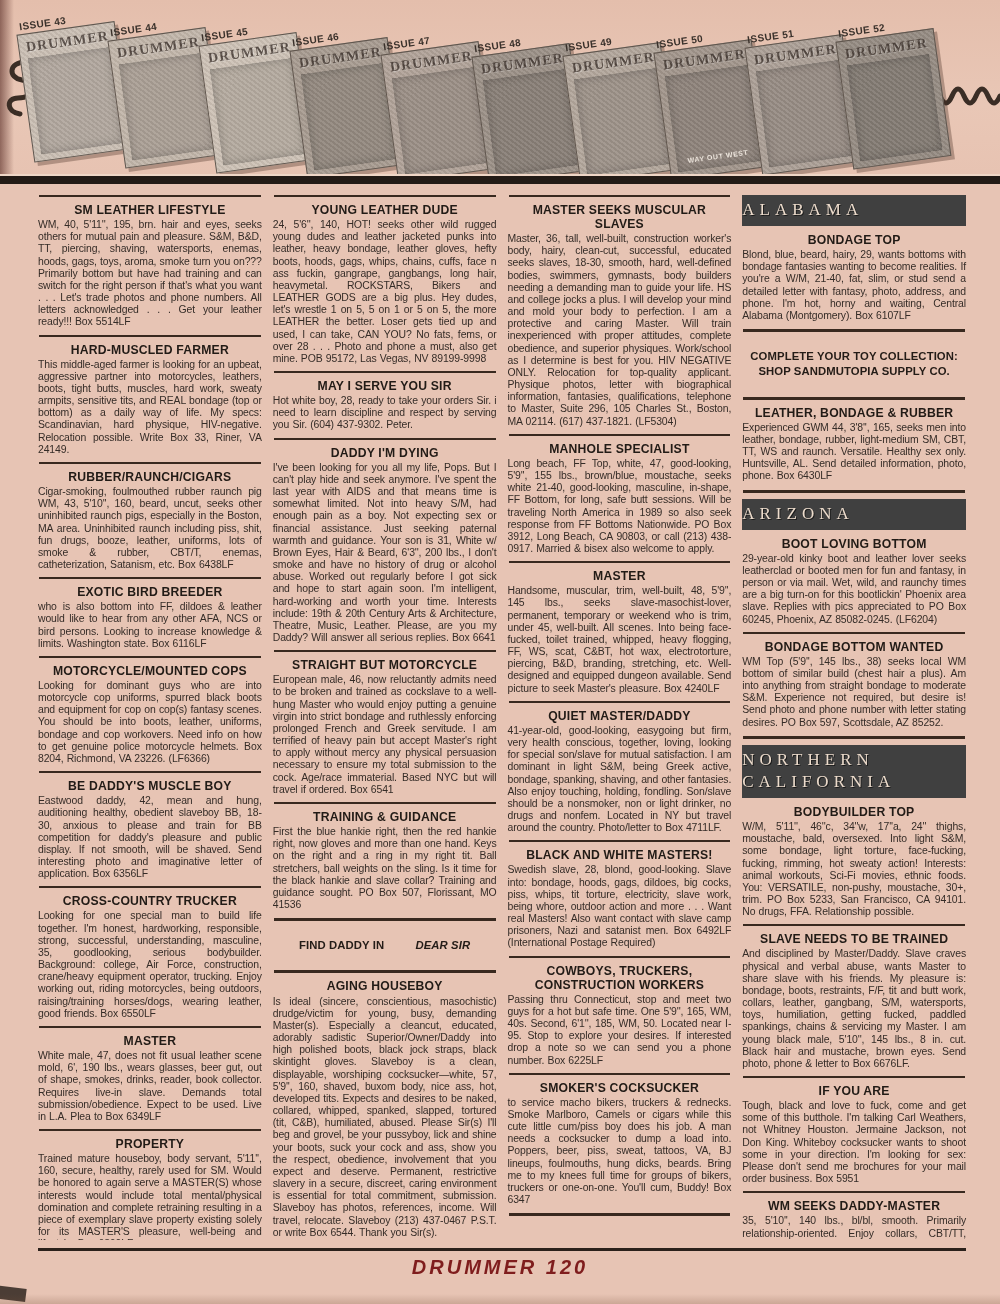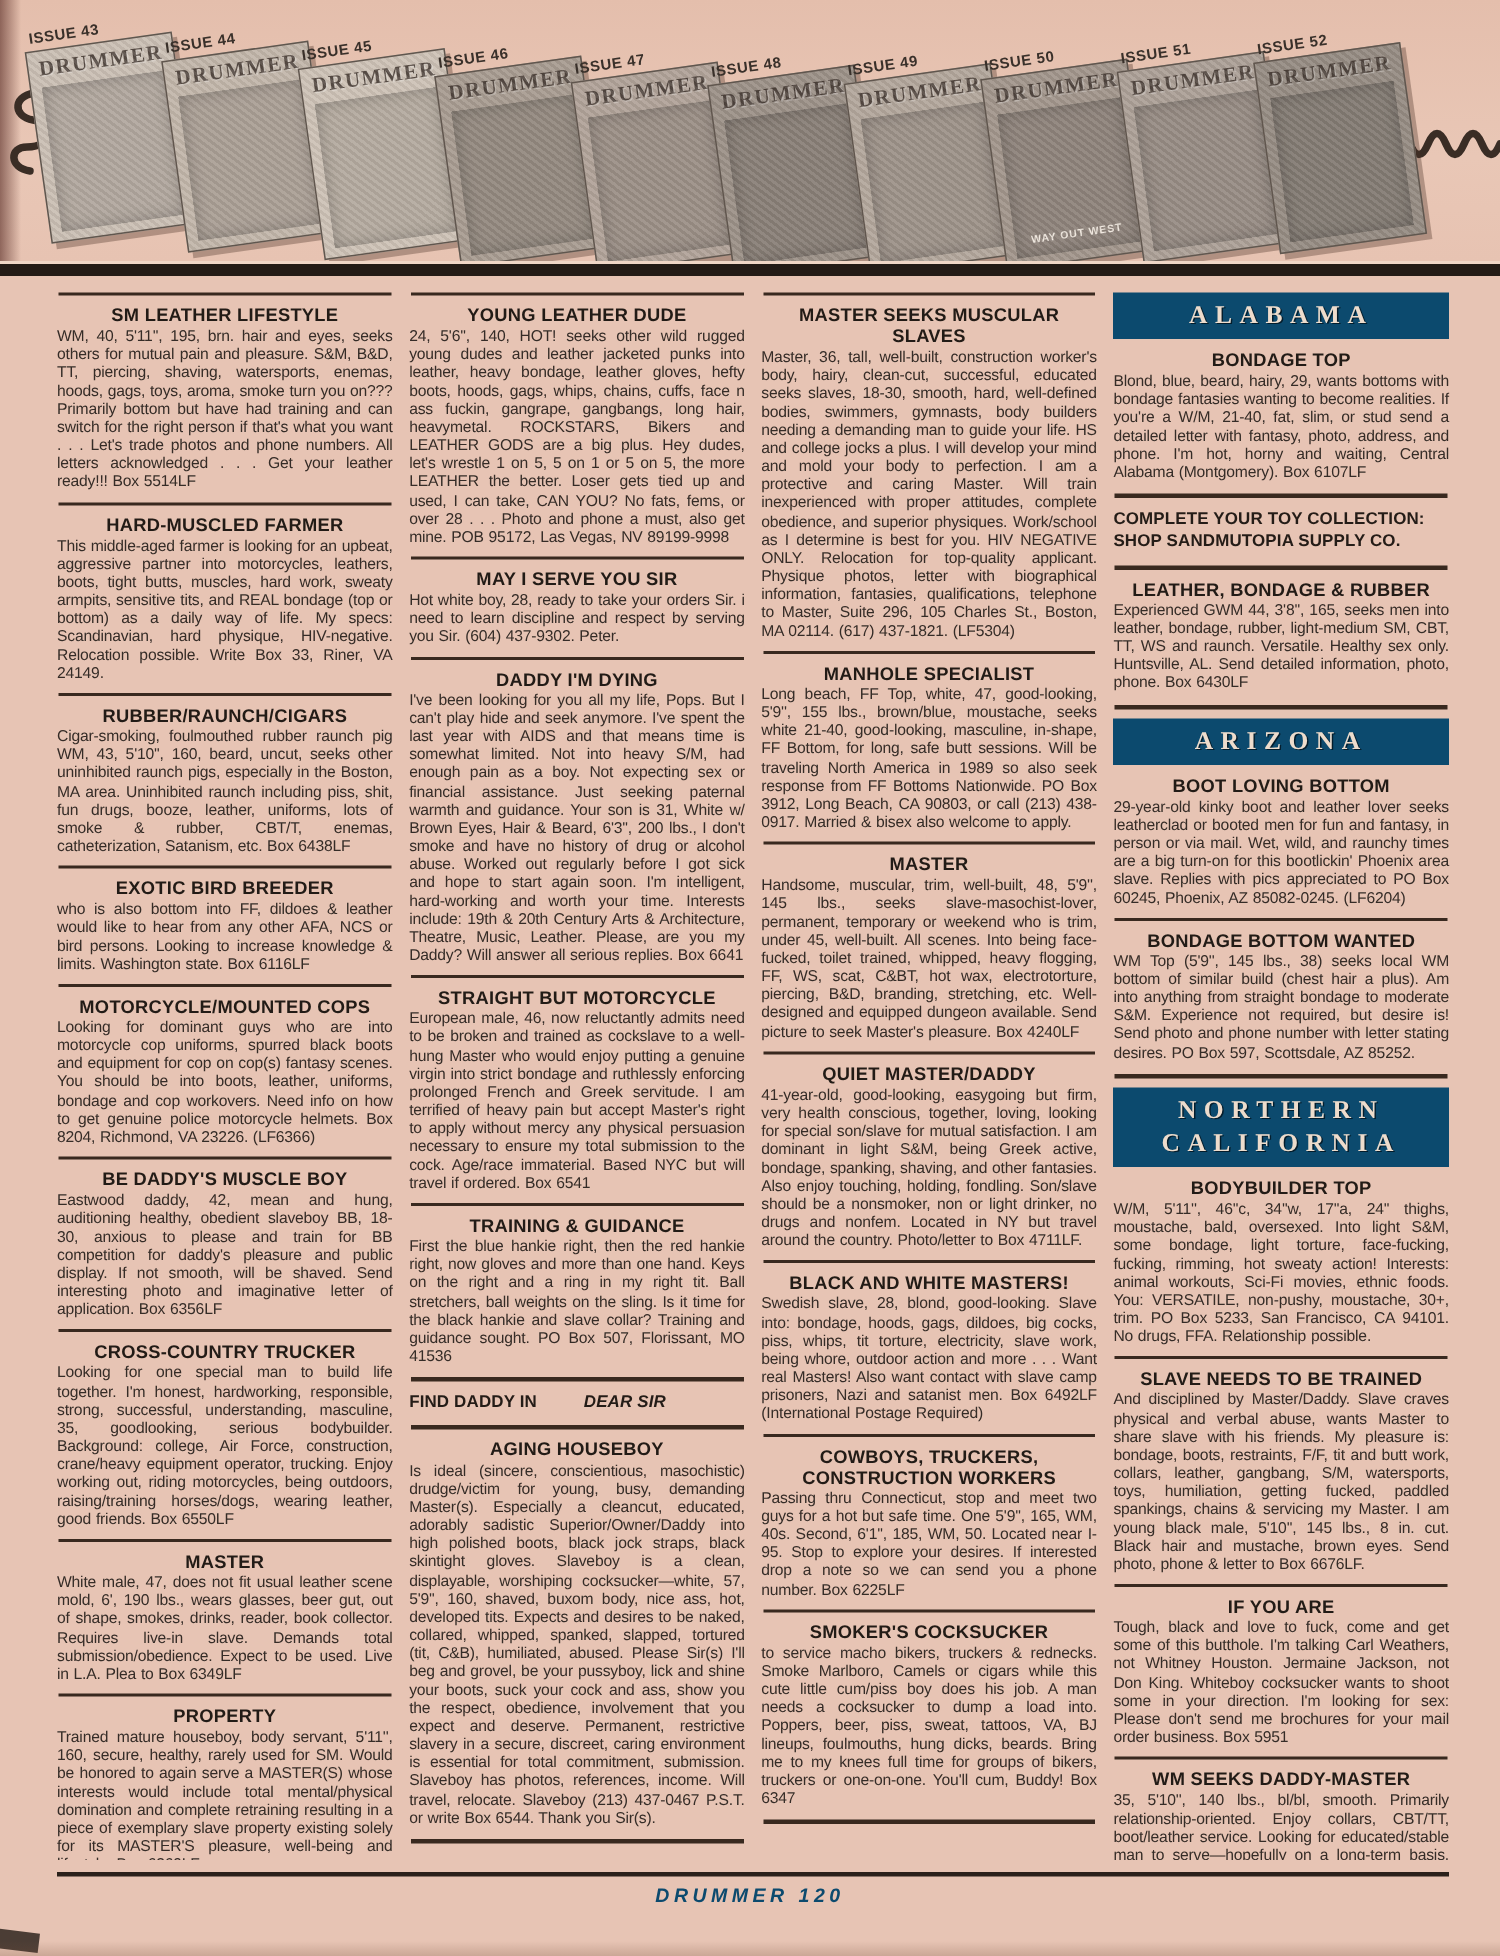--- a/index.html
+++ b/index.html
@@ -32,31 +32,31 @@
   .rope{position:absolute;}
   
   .classifieds{display:flex;gap:11px;padding:6px 34px 0 38px;height:1050px;overflow:hidden;}
   .col{flex:1;min-width:0;}
   .rule{height:2px;background:#39291f;margin:5px 1px 4px;}
   .rule.thick{height:3px;margin:7px 1px 6px;}
   .ad-title{font-size:12.2px;font-weight:bold;text-align:center;color:#221b16;
     margin:6px 0 2px;letter-spacing:.2px;white-space:pre-line;line-height:1.15;}
   .ad-body{font-size:10.45px;line-height:1.165;color:#352c27;text-align:justify;
     margin:0 0 6px;letter-spacing:-.12px;word-spacing:.4px;}
-  .state-box{background:#0c4a6e;color:#eddccc;text-align:center;
-    font-family:"Liberation Serif",serif;font-weight:bold;font-size:17px;
+  .state-box{background:#404040;color:#eddccc;
+    font-family:"Liberation Serif",serif;font-weight:normal;font-size:17px;
     letter-spacing:5px;padding:4px 0 5px;margin:5px 0 7px;white-space:pre-line;line-height:1.3;
     text-shadow:1px 1px 0 rgba(0,0,0,.6);}
-  .house-ad{text-align:left;font-weight:bold;font-size:11.3px;color:#241c17;
-    letter-spacing:.1px;margin:7px 0;line-height:1.35;}
+  .house-ad{text-align:center;font-weight:bold;font-size:11.3px;color:#241c17;
+    letter-spacing:.1px;margin:17px 0;line-height:1.35;}
   .house-ad .it{font-style:italic;padding-left:28px;}
   
   .footer-rule{height:3px;background:#2b211b;margin:8px 34px 0 38px;}
   .footer{ text-align:center;margin-top:5px;}
-  .footer-mag{font-style:italic;font-weight:bold;font-size:13px;letter-spacing:3px;color:#0c4a6e;}
+  .footer-mag{font-style:italic;font-weight:bold;font-size:20px;letter-spacing:3px;color:#7f1d1d;}
   .footer-page{font-size:21px;font-weight:900;color:#1f1813;letter-spacing:1px;margin-top:-1px;}
   .corner-smudge{position:absolute;left:-8px;bottom:4px;width:34px;height:13px;
     background:#241b15;transform:rotate(7deg);opacity:.8;}
   .bottom-shade{position:absolute;left:0;right:0;bottom:0;height:10px;
     background:linear-gradient(180deg,rgba(120,80,60,0),rgba(120,80,60,.25));}
 </style>
 </head>
 <body>
 
 <div class="banner">

